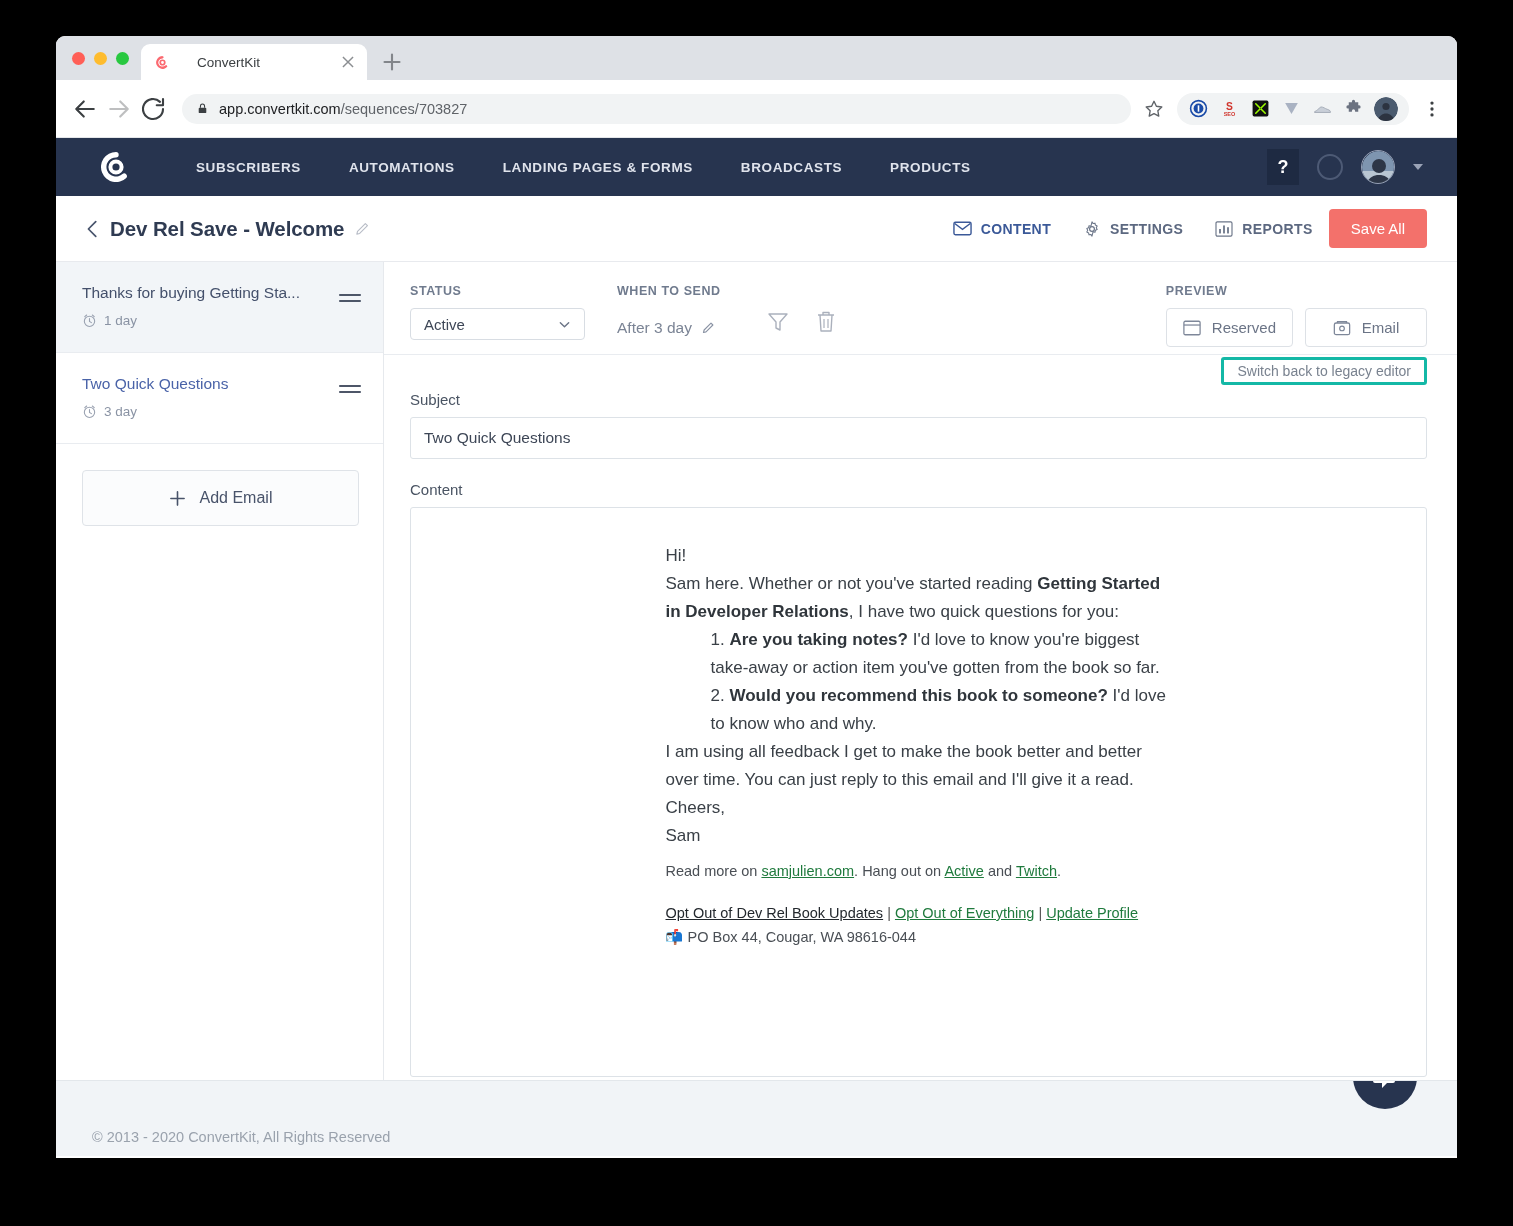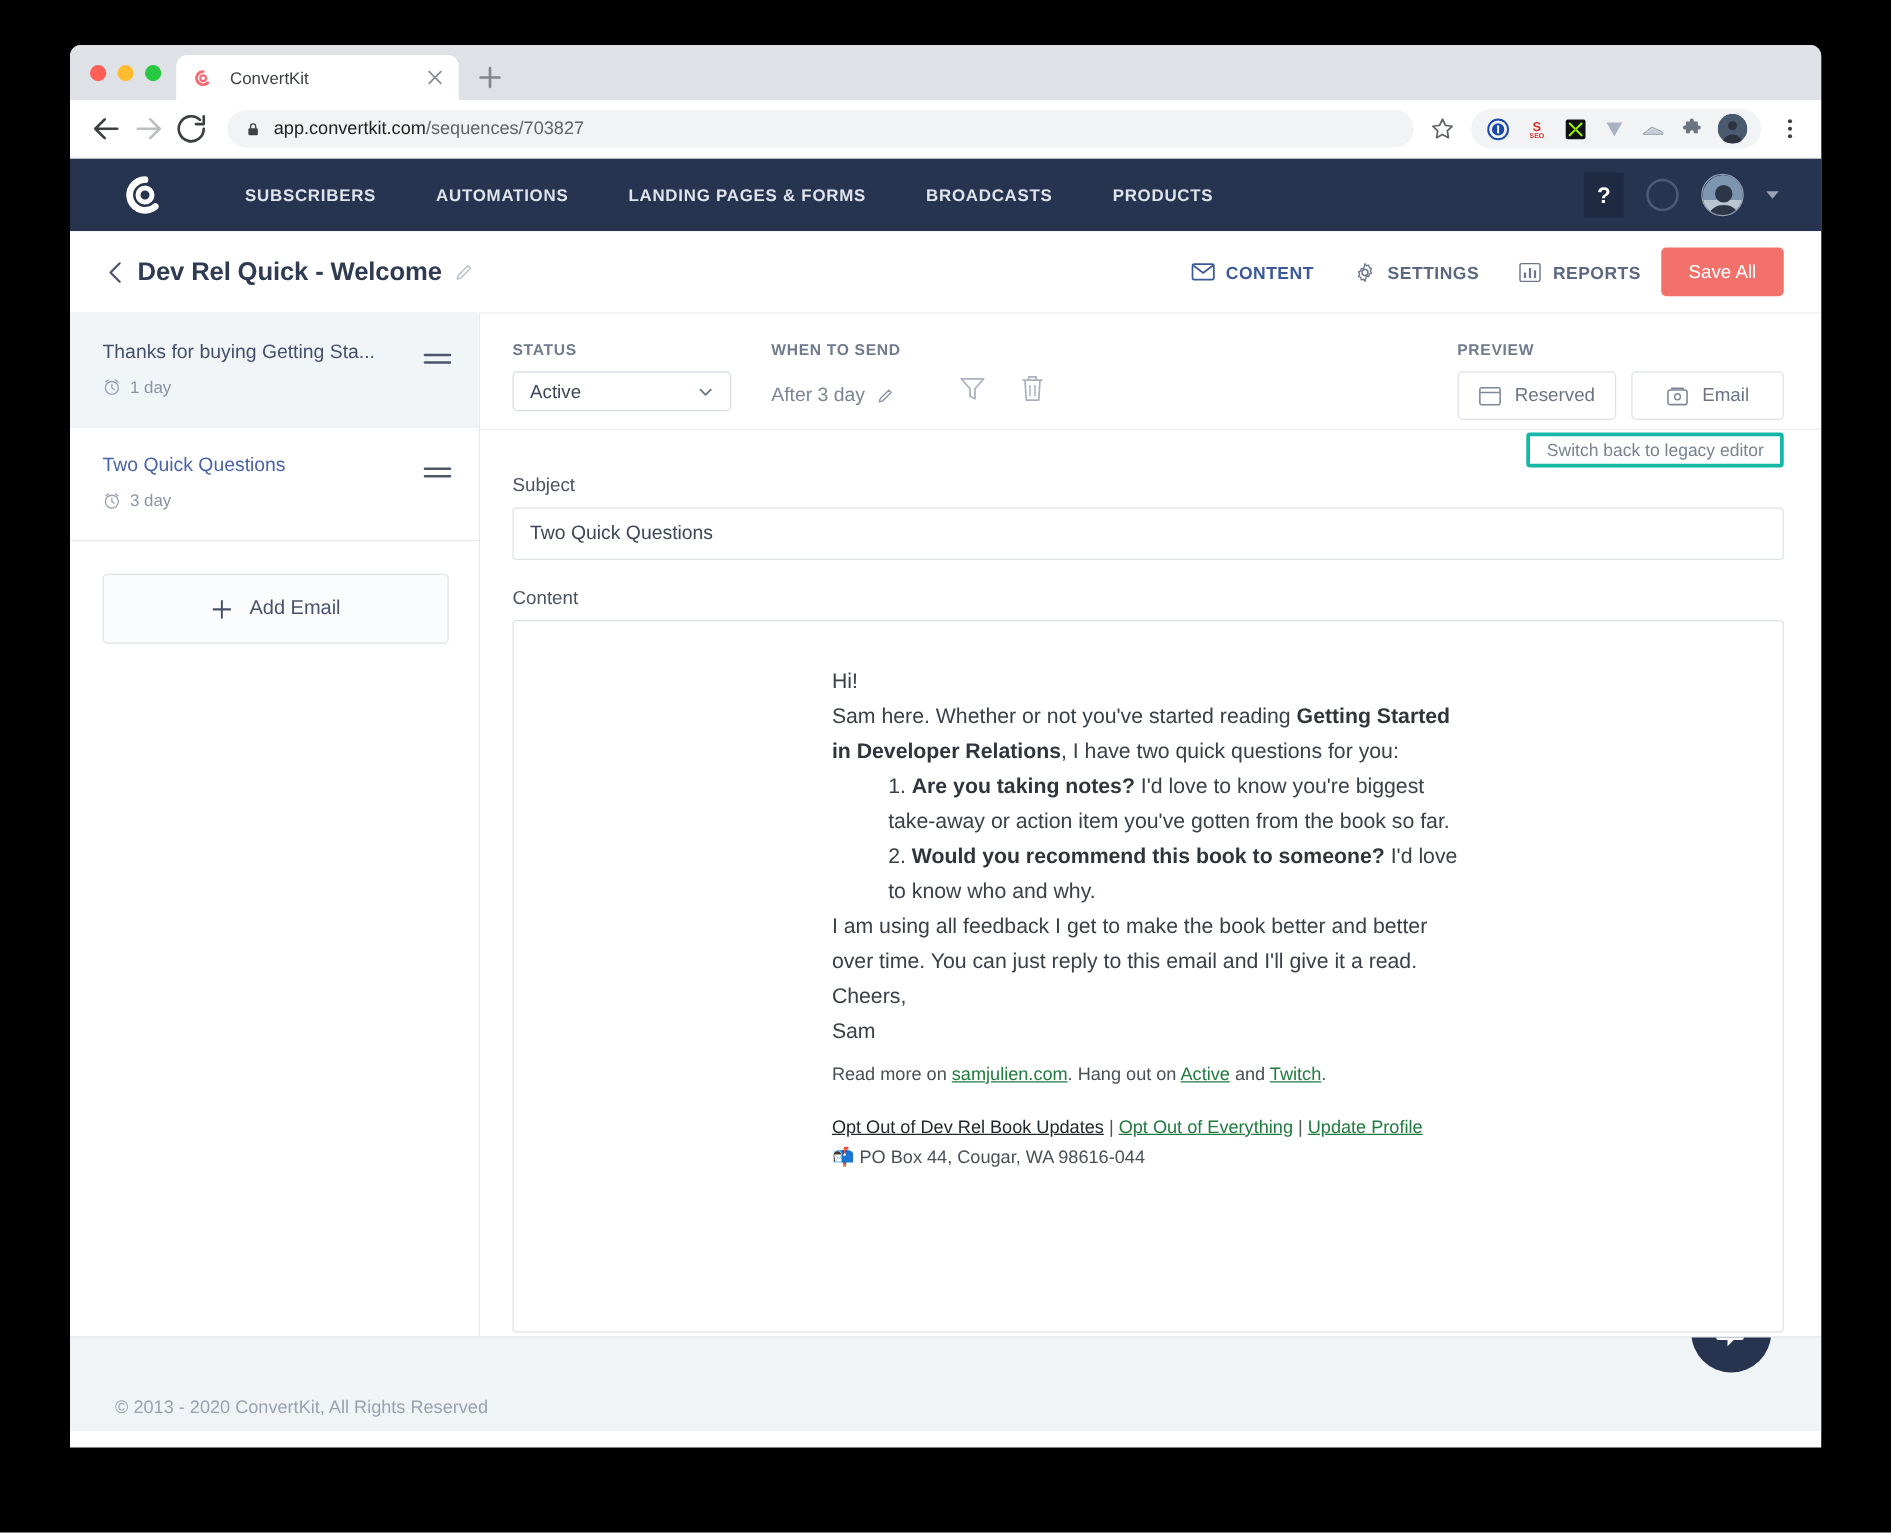--- a/index.html
+++ b/index.html
@@ -27,34 +27,34 @@
     display:flex; align-items:flex-end; padding-left:14px;
     position:relative;
   }
   .lights { display:flex; align-items:center; gap:9px; height:44px; padding:0 12px 0 2px; }
   .light { width:13px; height:13px; border-radius:50%; }
   .l-red{background:#ff5f57;} .l-yel{background:#febc2e;} .l-grn{background:#28c840;}
 
   .tab {
     width:226px; height:36px; background:#fff;
     border-radius:9px 9px 0 0;
-    display:flex; align-items:center; padding:0 10px 0 13px; gap:13px;
+    display:flex; align-items:center; padding:0 10px 0 13px; gap:26px;
     position:relative;
   }
   .tab-favicon { width:17px; height:17px; flex:none; }
   .tab-title {
     flex:1; font-size:13.5px; color:#3c4043;
     white-space:nowrap; overflow:hidden; text-overflow:ellipsis;
   }
   .tab-close { width:18px; height:18px; flex:none; opacity:.72; }
   .newtab { width:30px; height:30px; margin:0 0 3px 10px; opacity:.72; }
 
   
   .toolbar {
-    height:47px; background:#fff;
+    height:58px; background:#fff;
     display:flex; align-items:center; padding:0 14px; gap:4px;
     border-bottom:1px solid #e4e6e9;
   }
   .navbtn { width:30px; height:30px; display:flex; align-items:center; justify-content:center; flex:none; }
   .navbtn.disabled { opacity:.33; }
   .omnibox {
     flex:1; height:30px; background:#f1f3f4; border-radius:15px;
     display:flex; align-items:center; padding:0 14px; gap:10px;
     margin:0 8px 0 10px; min-width:0;
   }
@@ -334,21 +334,21 @@
         </svg>
       </span>
       <span class="nav-caret"></span>
     </div>
   </div>
 
   <div class="pagehead">
     <svg class="back-chev" viewBox="0 0 24 24">
       <path d="M15 4l-8 8 8 8" stroke="#49556d" stroke-width="1.9" fill="none" stroke-linecap="round" stroke-linejoin="round"></path>
     </svg>
-    <span class="page-title">Dev Rel Quick - Welcome</span>
+    <span class="page-title">Dev Rel Save - Welcome</span>
     <svg class="pencil" viewBox="0 0 24 24">
       <path d="M4 20l1-4L16 5l3 3L8 19z" fill="none" stroke="#7e8799" stroke-width="1.6" stroke-linejoin="round"></path>
     </svg>
     <div class="head-actions">
       <span class="head-tab active">
         <svg width="19" height="15" viewBox="0 0 20 15">
           <rect x="1" y="1" width="18" height="13" rx="1.5" fill="none" stroke="#3b5998" stroke-width="1.5"></rect>
           <path d="M1.8 2.2L10 8.4l8.2-6.2" fill="none" stroke="#3b5998" stroke-width="1.5"></path>
         </svg>
         <span>CONTENT</span>

